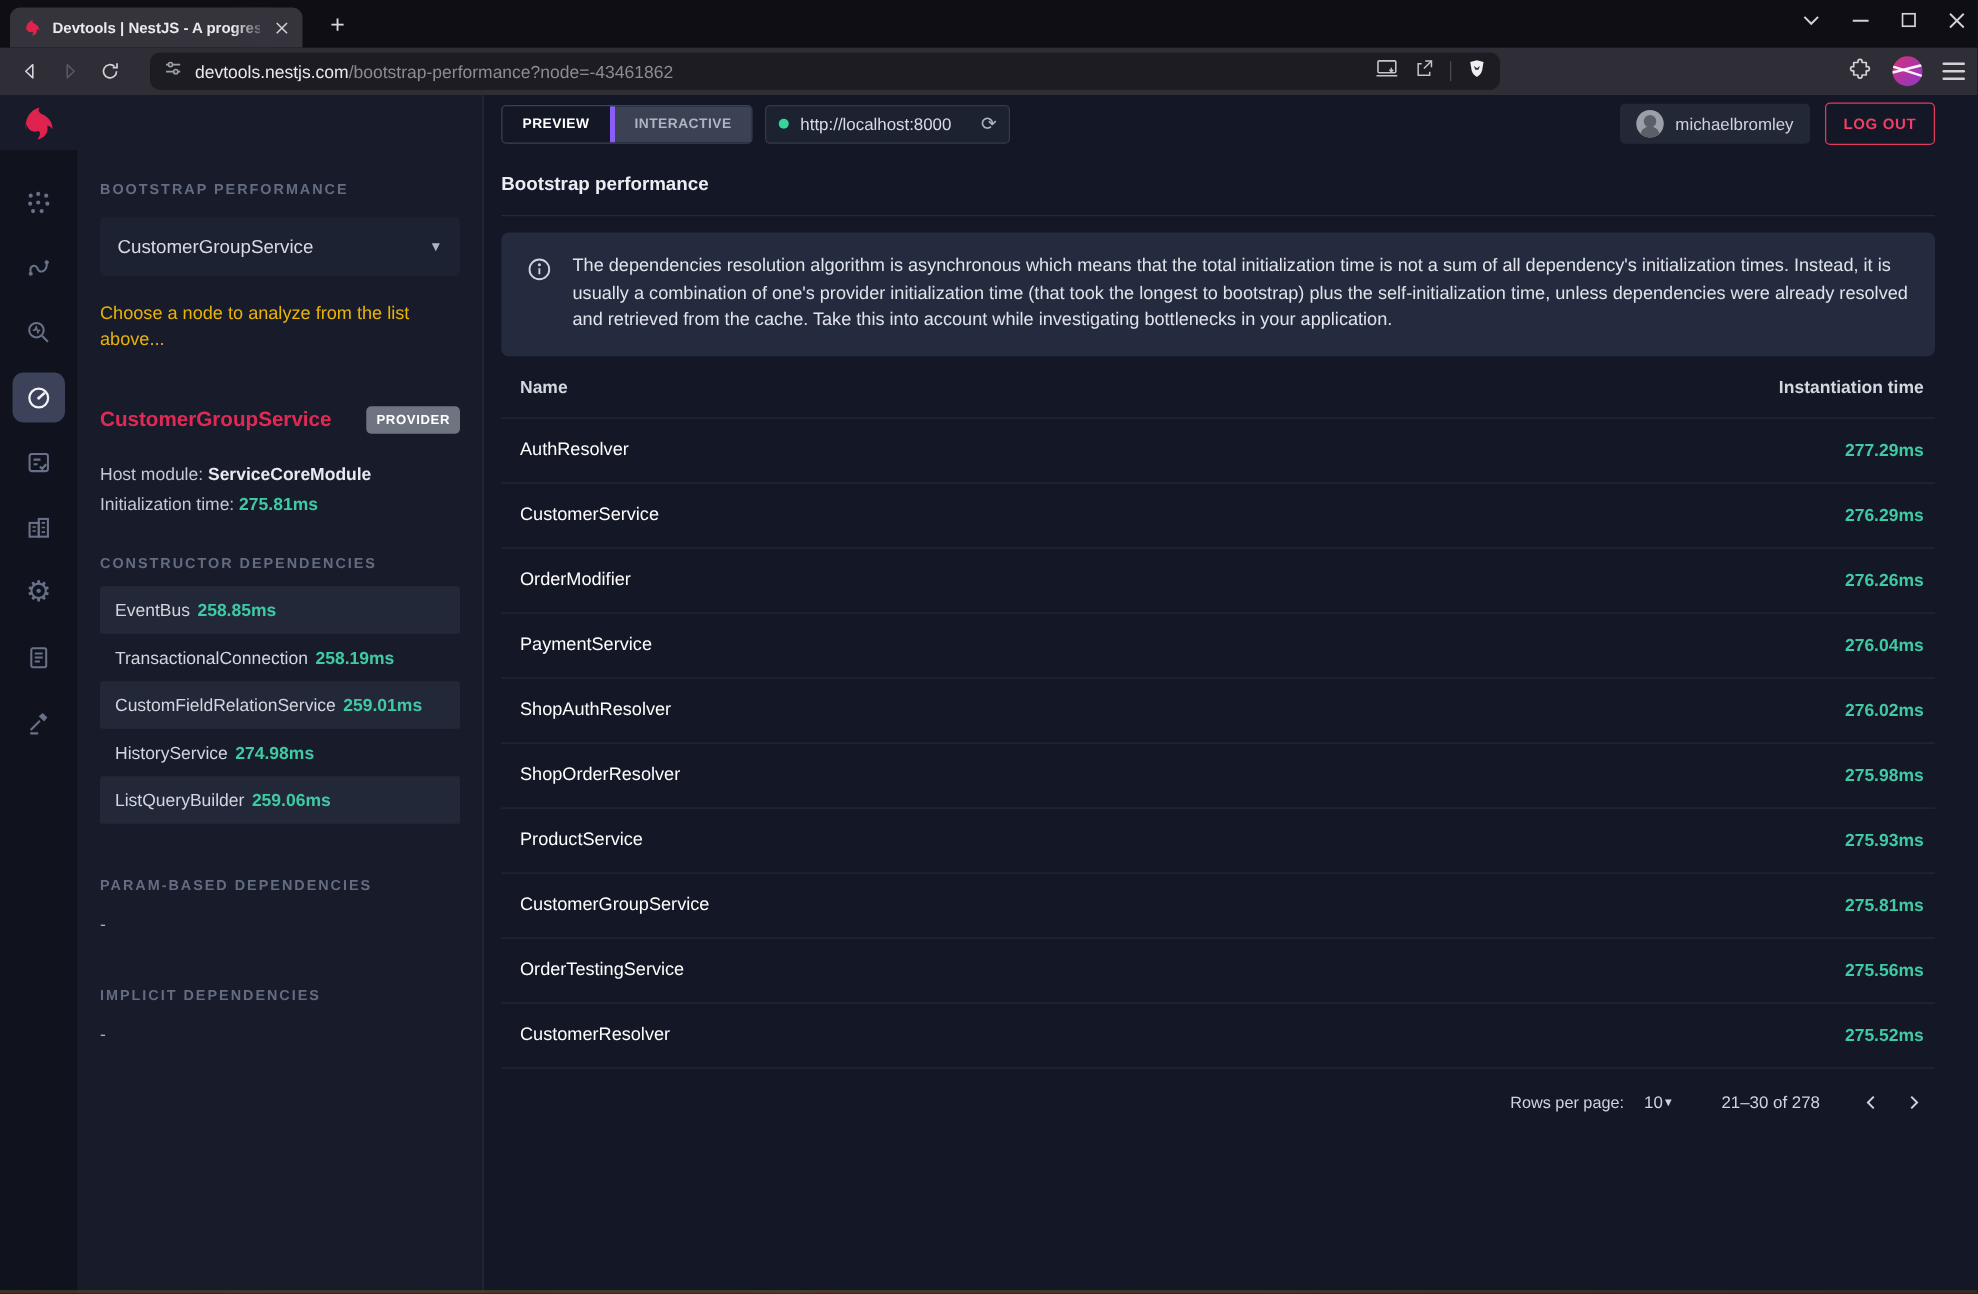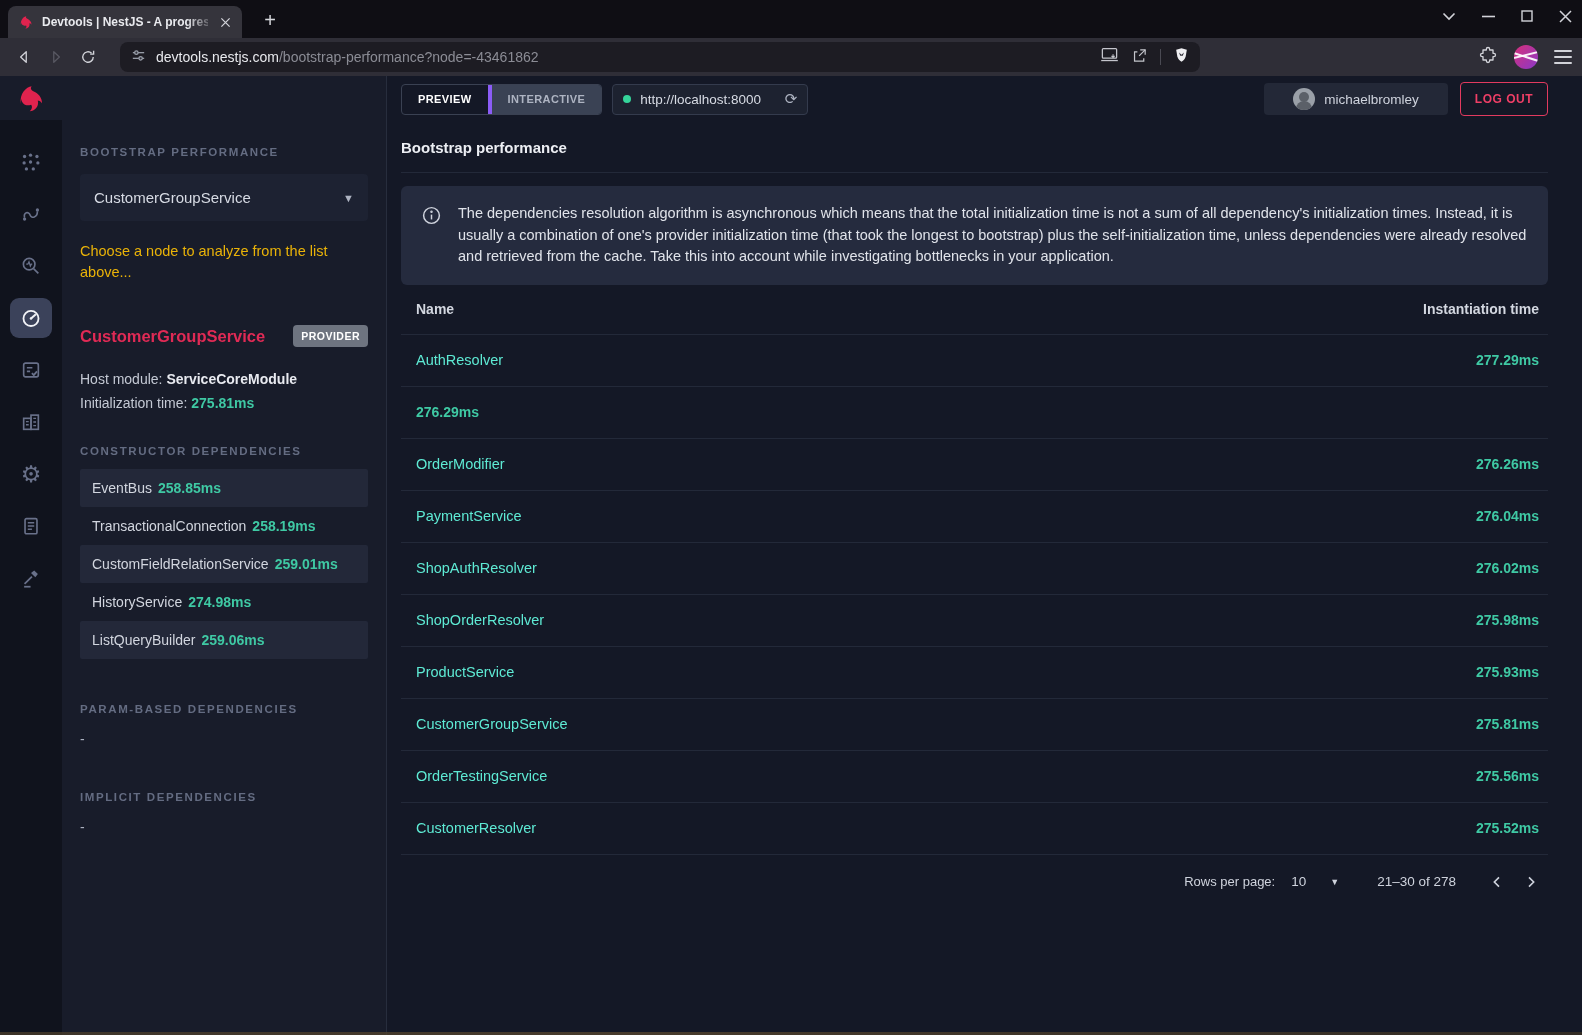--- a/index.html
+++ b/index.html
@@ -82,47 +82,47 @@
   .seg-preview { color:#ffffff; background:transparent; }
   .seg-interactive { color:#aeb4c2; background:#3a4254; border-left:4px solid #8b5cf6; }
   .target-input-wrap { margin-left:10px; height:31px; width:196px; background:#1d2230; border:1px solid #343b4d;
     border-radius:4px; display:flex; align-items:center; padding:0 10px; gap:9px; }
   .green-dot { width:8px; height:8px; border-radius:50%; background:#35d49a; flex:0 0 auto; }
   .target-input { background:transparent; border:none; outline:none; color:#d7dbe4; font-size:13.5px; flex:1;
     font-family:"Liberation Sans","DejaVu Sans",sans-serif; min-width:0; }
   .refresh-glyph { color:#aeb4c2; font-size:15px; }
   .header-right { margin-left:auto; display:flex; align-items:center; gap:12px; }
   .user-pill { background:#232837; border-radius:4px; height:32px; display:flex; align-items:center;
-    gap:9px; padding:0 29px; }
+    gap:9px; padding:0 13px; }
   .user-avatar { width:22px; height:22px; border-radius:50%; background:#9aa0a8; position:relative; overflow:hidden; }
   .user-avatar::before { content:""; position:absolute; left:6px; top:4px; width:10px; height:10px;
     border-radius:50%; background:#5b6068; }
   .user-avatar::after { content:""; position:absolute; left:3px; top:13px; width:16px; height:10px;
     border-radius:8px 8px 0 0; background:#5b6068; }
   .username { color:#cfd3dd; font-size:13.5px; }
   .logout-btn { border:1px solid #e23a5f; color:#ef3f66; background:transparent; font-size:12px; font-weight:700;
     letter-spacing:.5px; padding:9px 14px; border-radius:4px; font-family:inherit; }
 
   .page-title { margin-top:17px; color:#eceef3; font-size:15px; font-weight:700; }
   .title-divider { margin-top:16px; height:1px; background:#232939; }
   .info-box { margin-top:13px; background:#252b3e; border-radius:6px; padding:17px 20px; display:flex; gap:16px; }
   .info-icon { color:#cfd3dd; flex:0 0 auto; margin-top:2px; }
   .info-text { color:#e0e3ea; font-size:14.5px; line-height:21.5px; }
 
   .table { margin-top:0; }
   .thead { height:50px; display:flex; align-items:center; padding:0 9px 0 15px; border-bottom:1px solid #232939; }
   .th-name { color:#d3d7e0; font-size:14px; font-weight:600; flex:1; }
   .th-time { color:#d3d7e0; font-size:14px; font-weight:700; }
   .trow { height:52px; display:flex; align-items:center; padding:0 9px 0 15px; border-bottom:1px solid #232939; }
-  .tname { flex:1; color:#5eead4; font-size:14.5px; }
+  .tname { flex:1; color:#ffffff; font-size:14.5px; }
   .ttime { color:#3fc9a4; font-size:14px; font-weight:700; }
 
   .pagination { height:54px; display:flex; align-items:center; justify-content:flex-end; gap:0; color:#cfd3dd; }
   .rpp-label { font-size:13px; }
-  .rpp-select { display:flex; align-items:center; gap:24px; margin-left:16px; font-size:13.5px; }
+  .rpp-select { display:flex; align-items:center; gap:0; margin-left:16px; font-size:13.5px; }
   .rpp-caret { font-size:9px; color:#cfd3dd; }
   .range-label { margin-left:38px; font-size:13.5px; }
   .page-btn { width:34px; height:34px; display:flex; align-items:center; justify-content:center;
     color:#cfd3dd; }
   .page-prev { margin-left:24px; }
   .desktop-edge { position:absolute; left:0; right:0; bottom:0; height:3px;
     background:linear-gradient(90deg,#4a3d2a,#59472e 40%,#3c3223); opacity:.75; }
 </style>
 </head>
 <body>
@@ -414,20 +414,21 @@
       <div class="table">
         <div class="thead">
           <span class="th-name">Name</span>
           <span class="th-time">Instantiation time</span>
         </div>
         <div class="trow">
             <span class="tname">AuthResolver</span>
             <span class="ttime">277.29ms</span>
           </div>
         <div class="trow">
+            <span class="tname">CustomerService</span>
             <span class="ttime">276.29ms</span>
           </div>
         <div class="trow">
             <span class="tname">OrderModifier</span>
             <span class="ttime">276.26ms</span>
           </div>
         <div class="trow">
             <span class="tname">PaymentService</span>
             <span class="ttime">276.04ms</span>
           </div>

